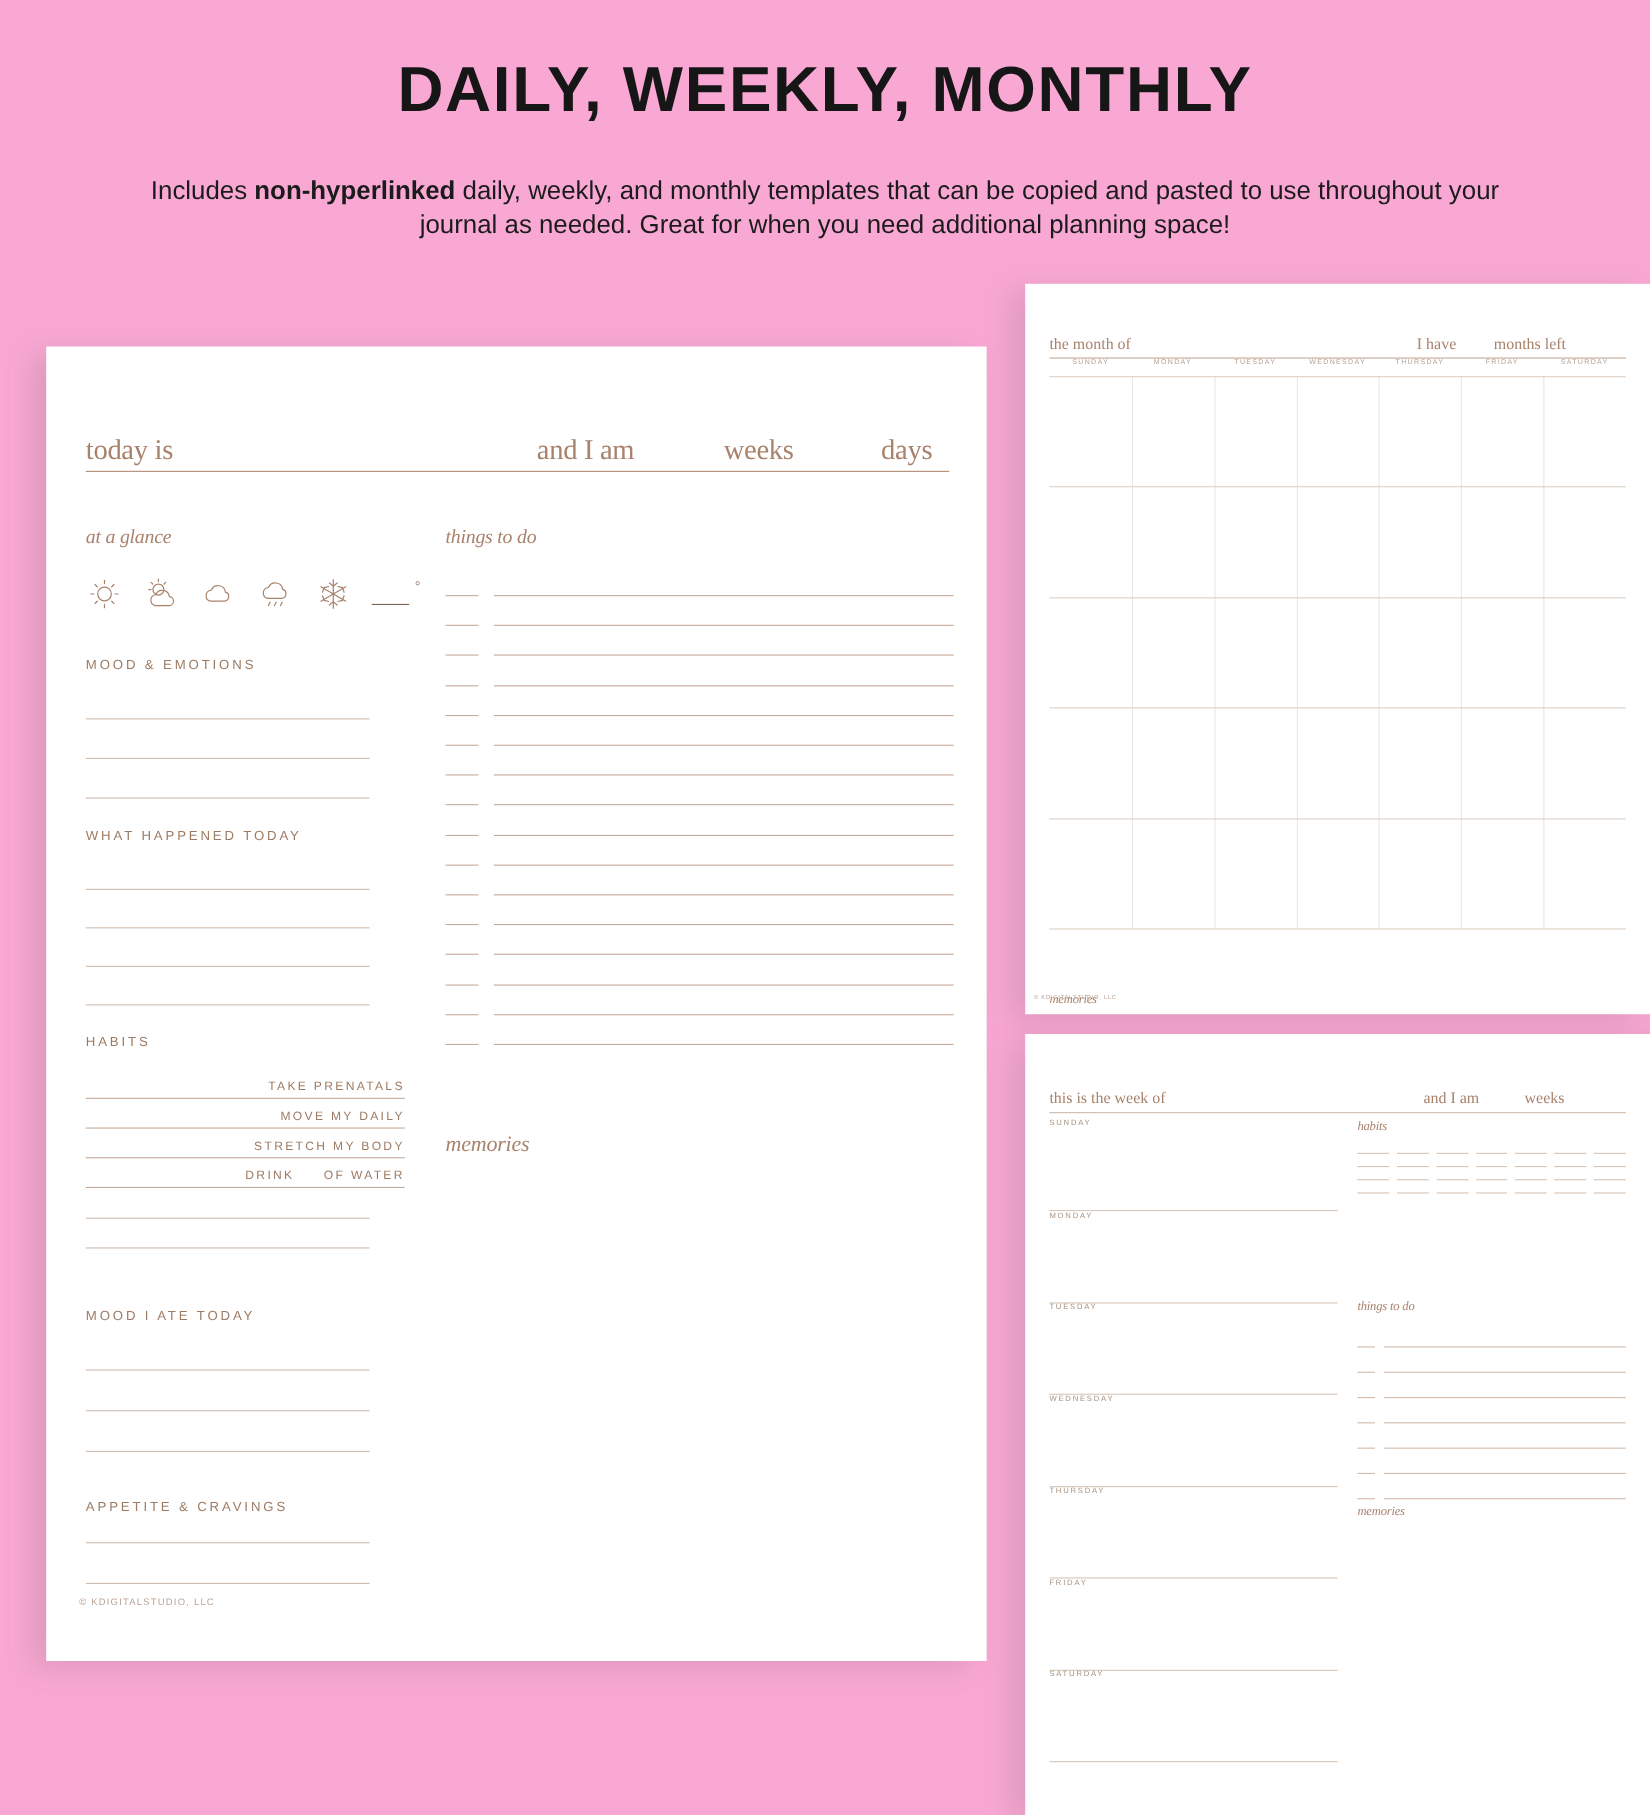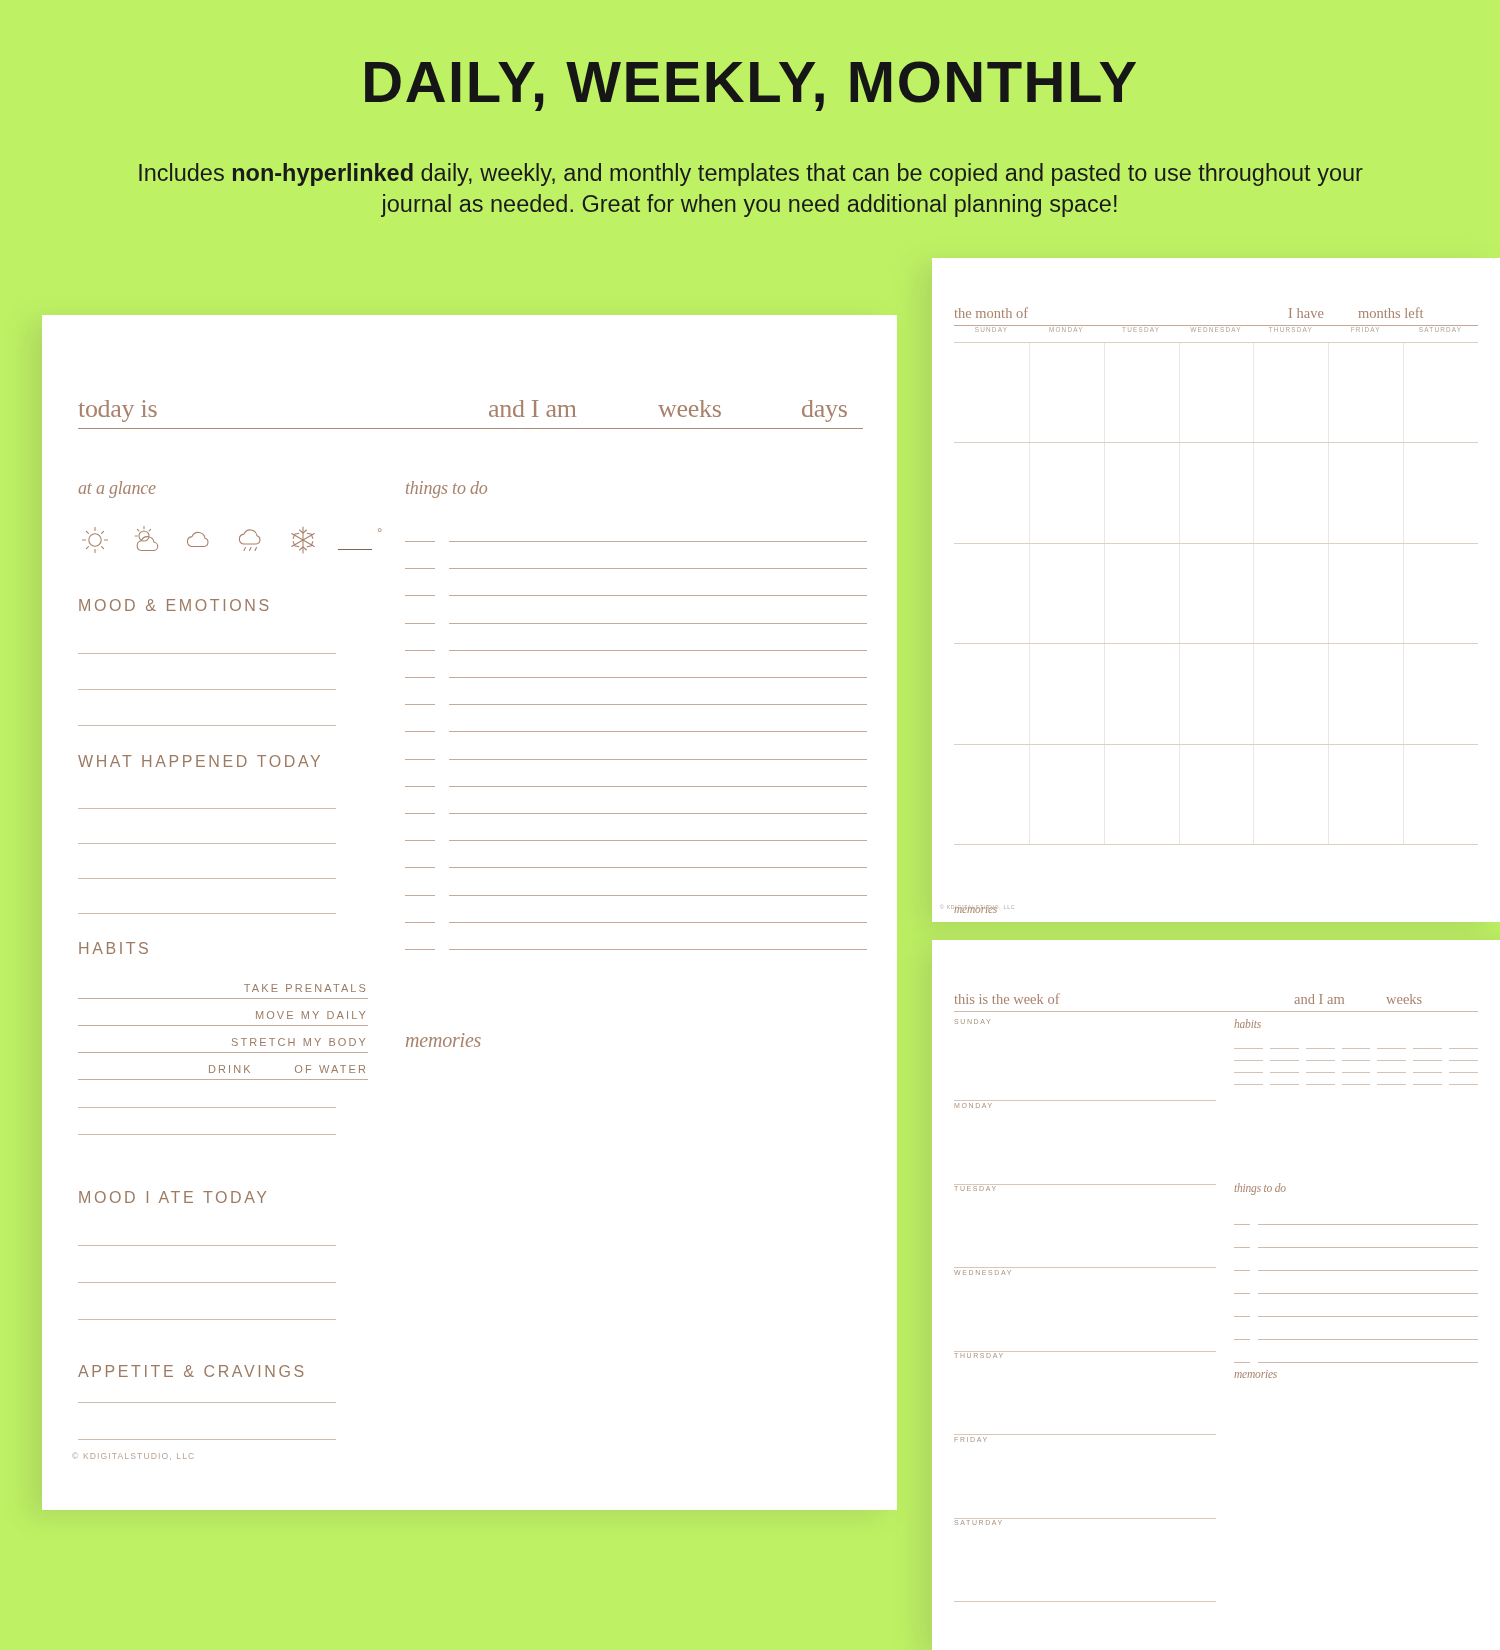--- a/index.html
+++ b/index.html
@@ -9,21 +9,21 @@
     height: 1650px;
     background: #f0efea;
     font-family: "Liberation Sans", sans-serif;
     overflow: hidden;
   }
 
   #stage {
     position: relative;
     width: 1500px;
     height: 1650px;
-    background: #bef264;
+    background: #f9a8d4;
   }
 
   
   .banner-title {
     position: absolute;
     top: 48px;
     left: 0;
     width: 1500px;
     text-align: center;
     font-family: "Liberation Sans", sans-serif;
@@ -127,21 +127,21 @@
     right: -4px; top: 2px;
     font-size: 12px;
     color: #9c7a64;
     font-family: "Liberation Serif", serif;
   }
 
   
   .caps {
     position: absolute;
     font-family: "Liberation Sans", sans-serif;
-    font-size: 16px;
+    font-size: 12px;
     letter-spacing: 2.6px;
     color: #9d7b63;
     white-space: nowrap;
   }
 
   .rule-line {
     position: absolute;
     border-bottom: 1.1px solid #cdbcb0;
   }
 
@@ -158,21 +158,21 @@
     right: 0;
     bottom: 4px;
     font-size: 11px;
     letter-spacing: 2.1px;
     color: #9d7b63;
     white-space: nowrap;
     font-family: "Liberation Sans", sans-serif;
   }
   .habit-row .hl.drink-left {
     right: auto;
-    left: 130px;
+    left: 145px;
   }
 
   
   .ttd-row {
     position: absolute;
     height: 27px;
   }
   .ttd-box {
     position: absolute;
     left: 0; bottom: 0;

